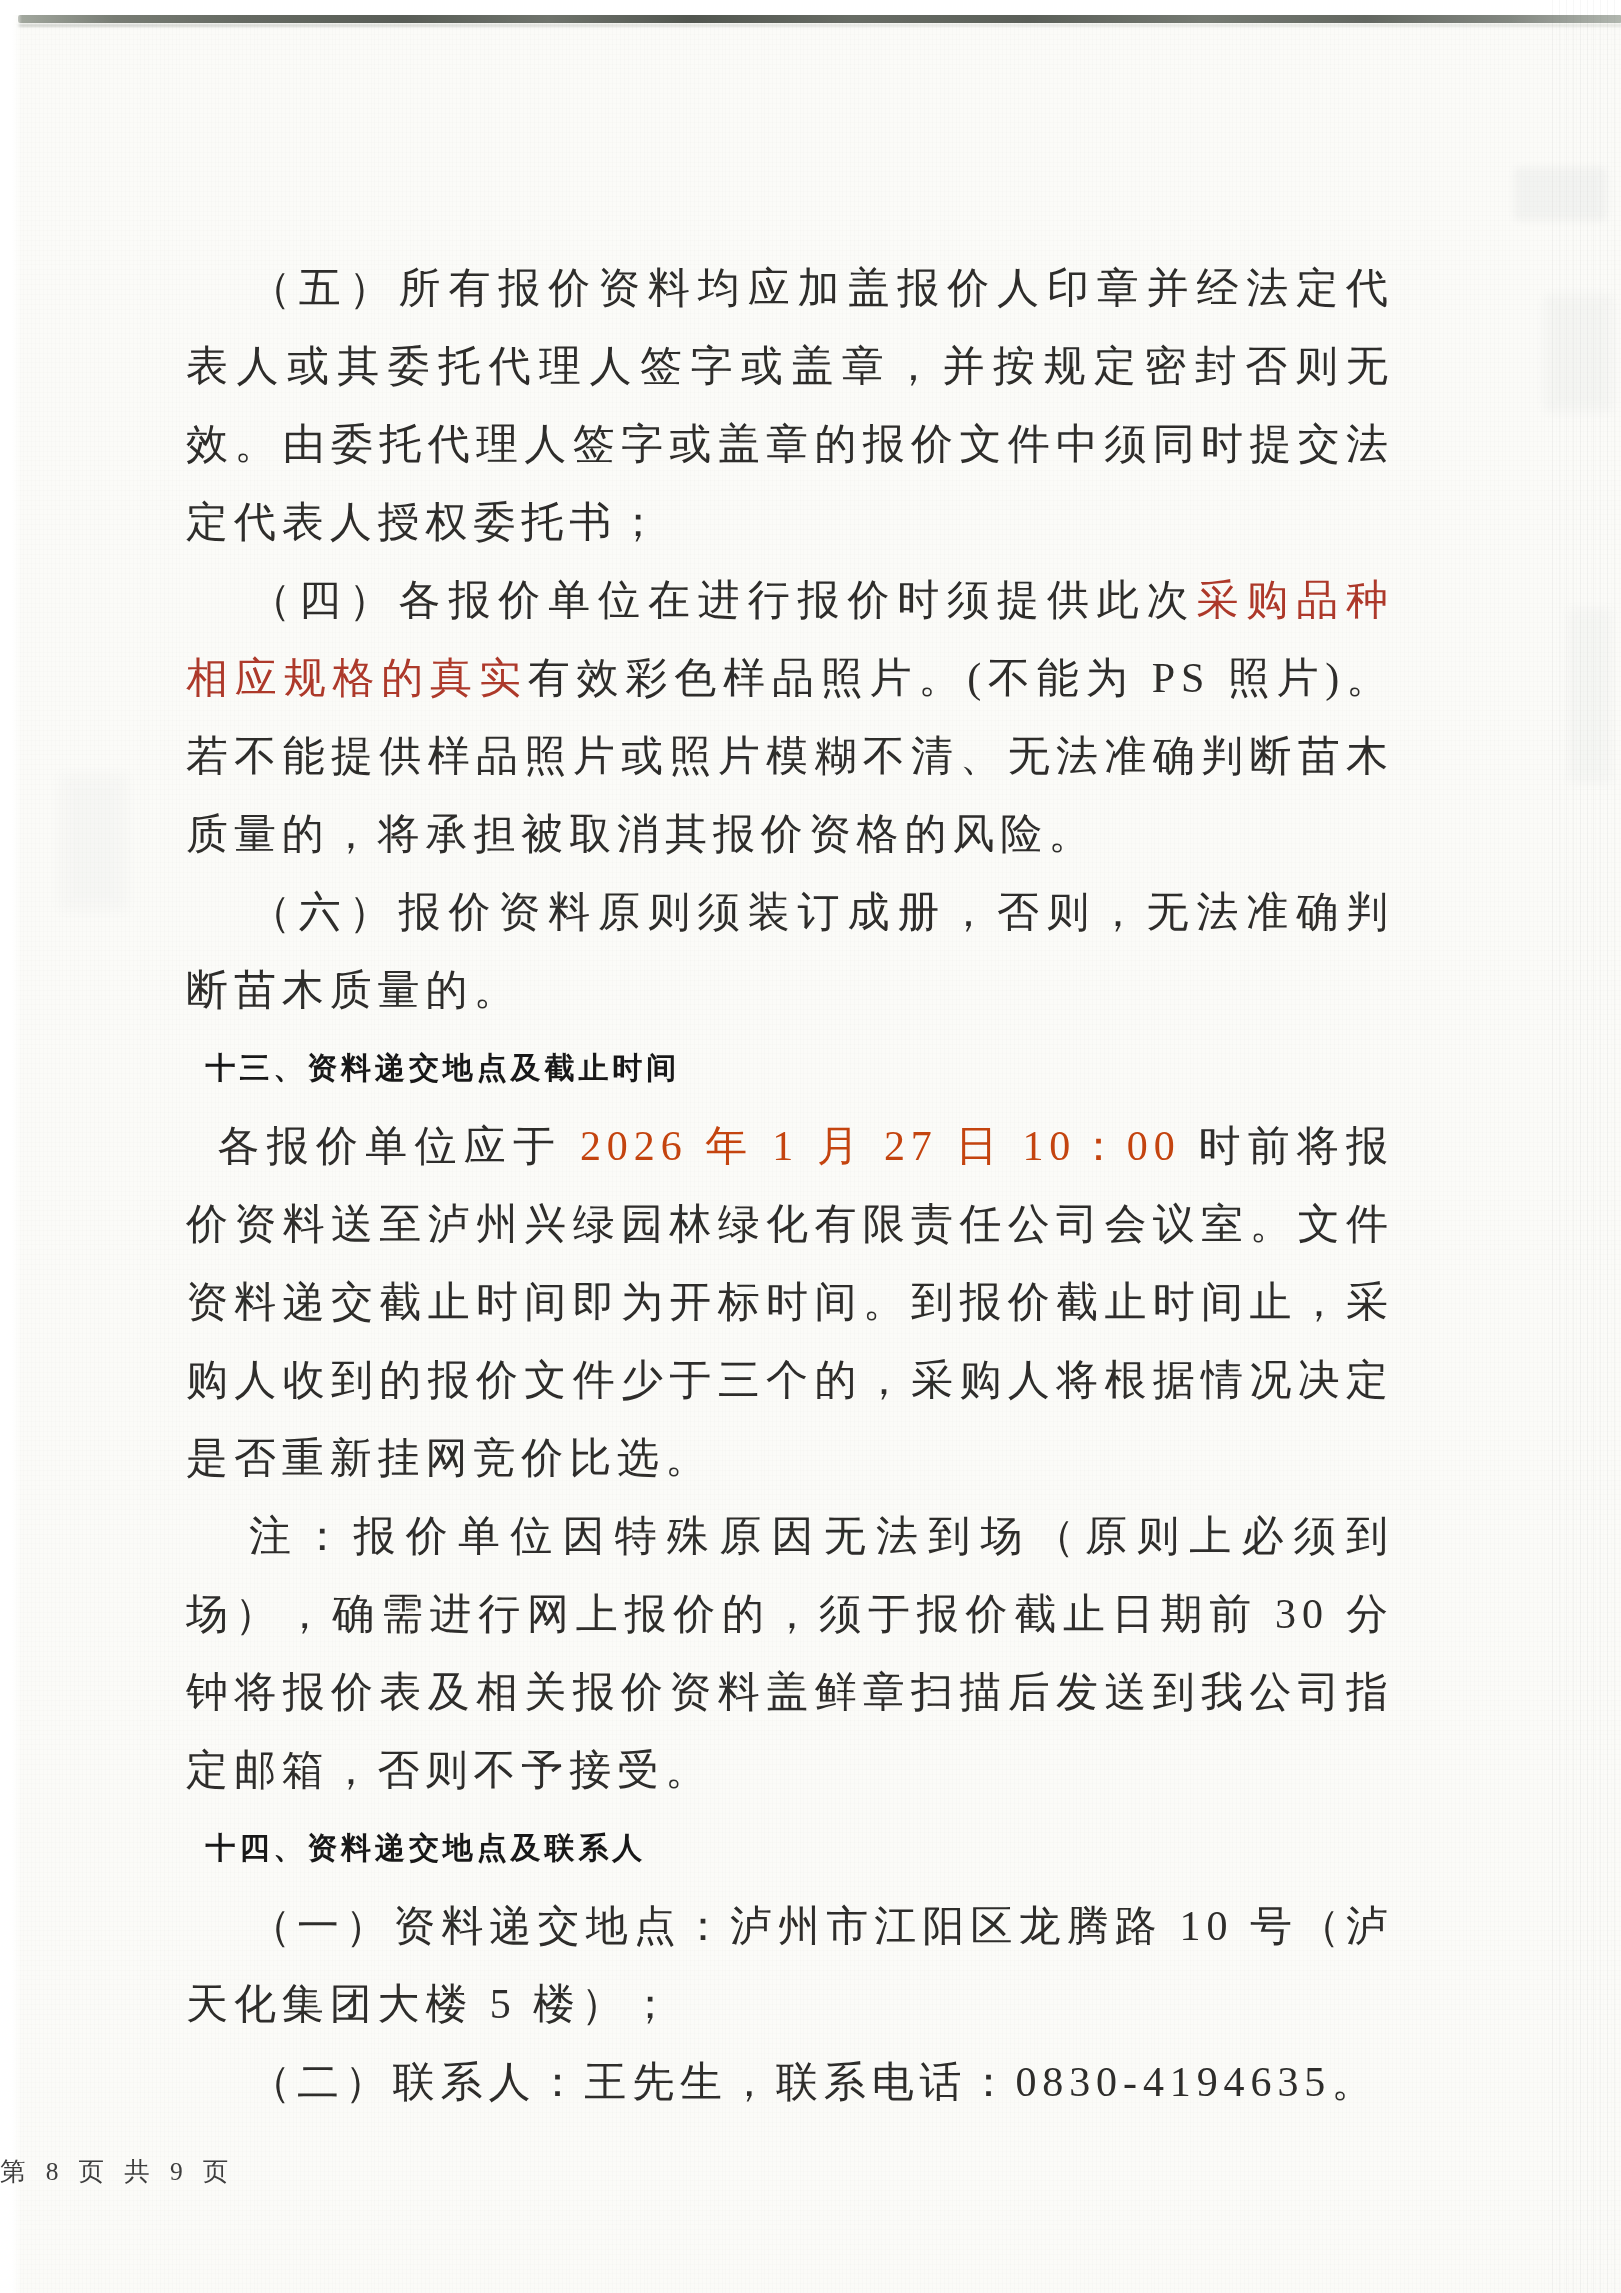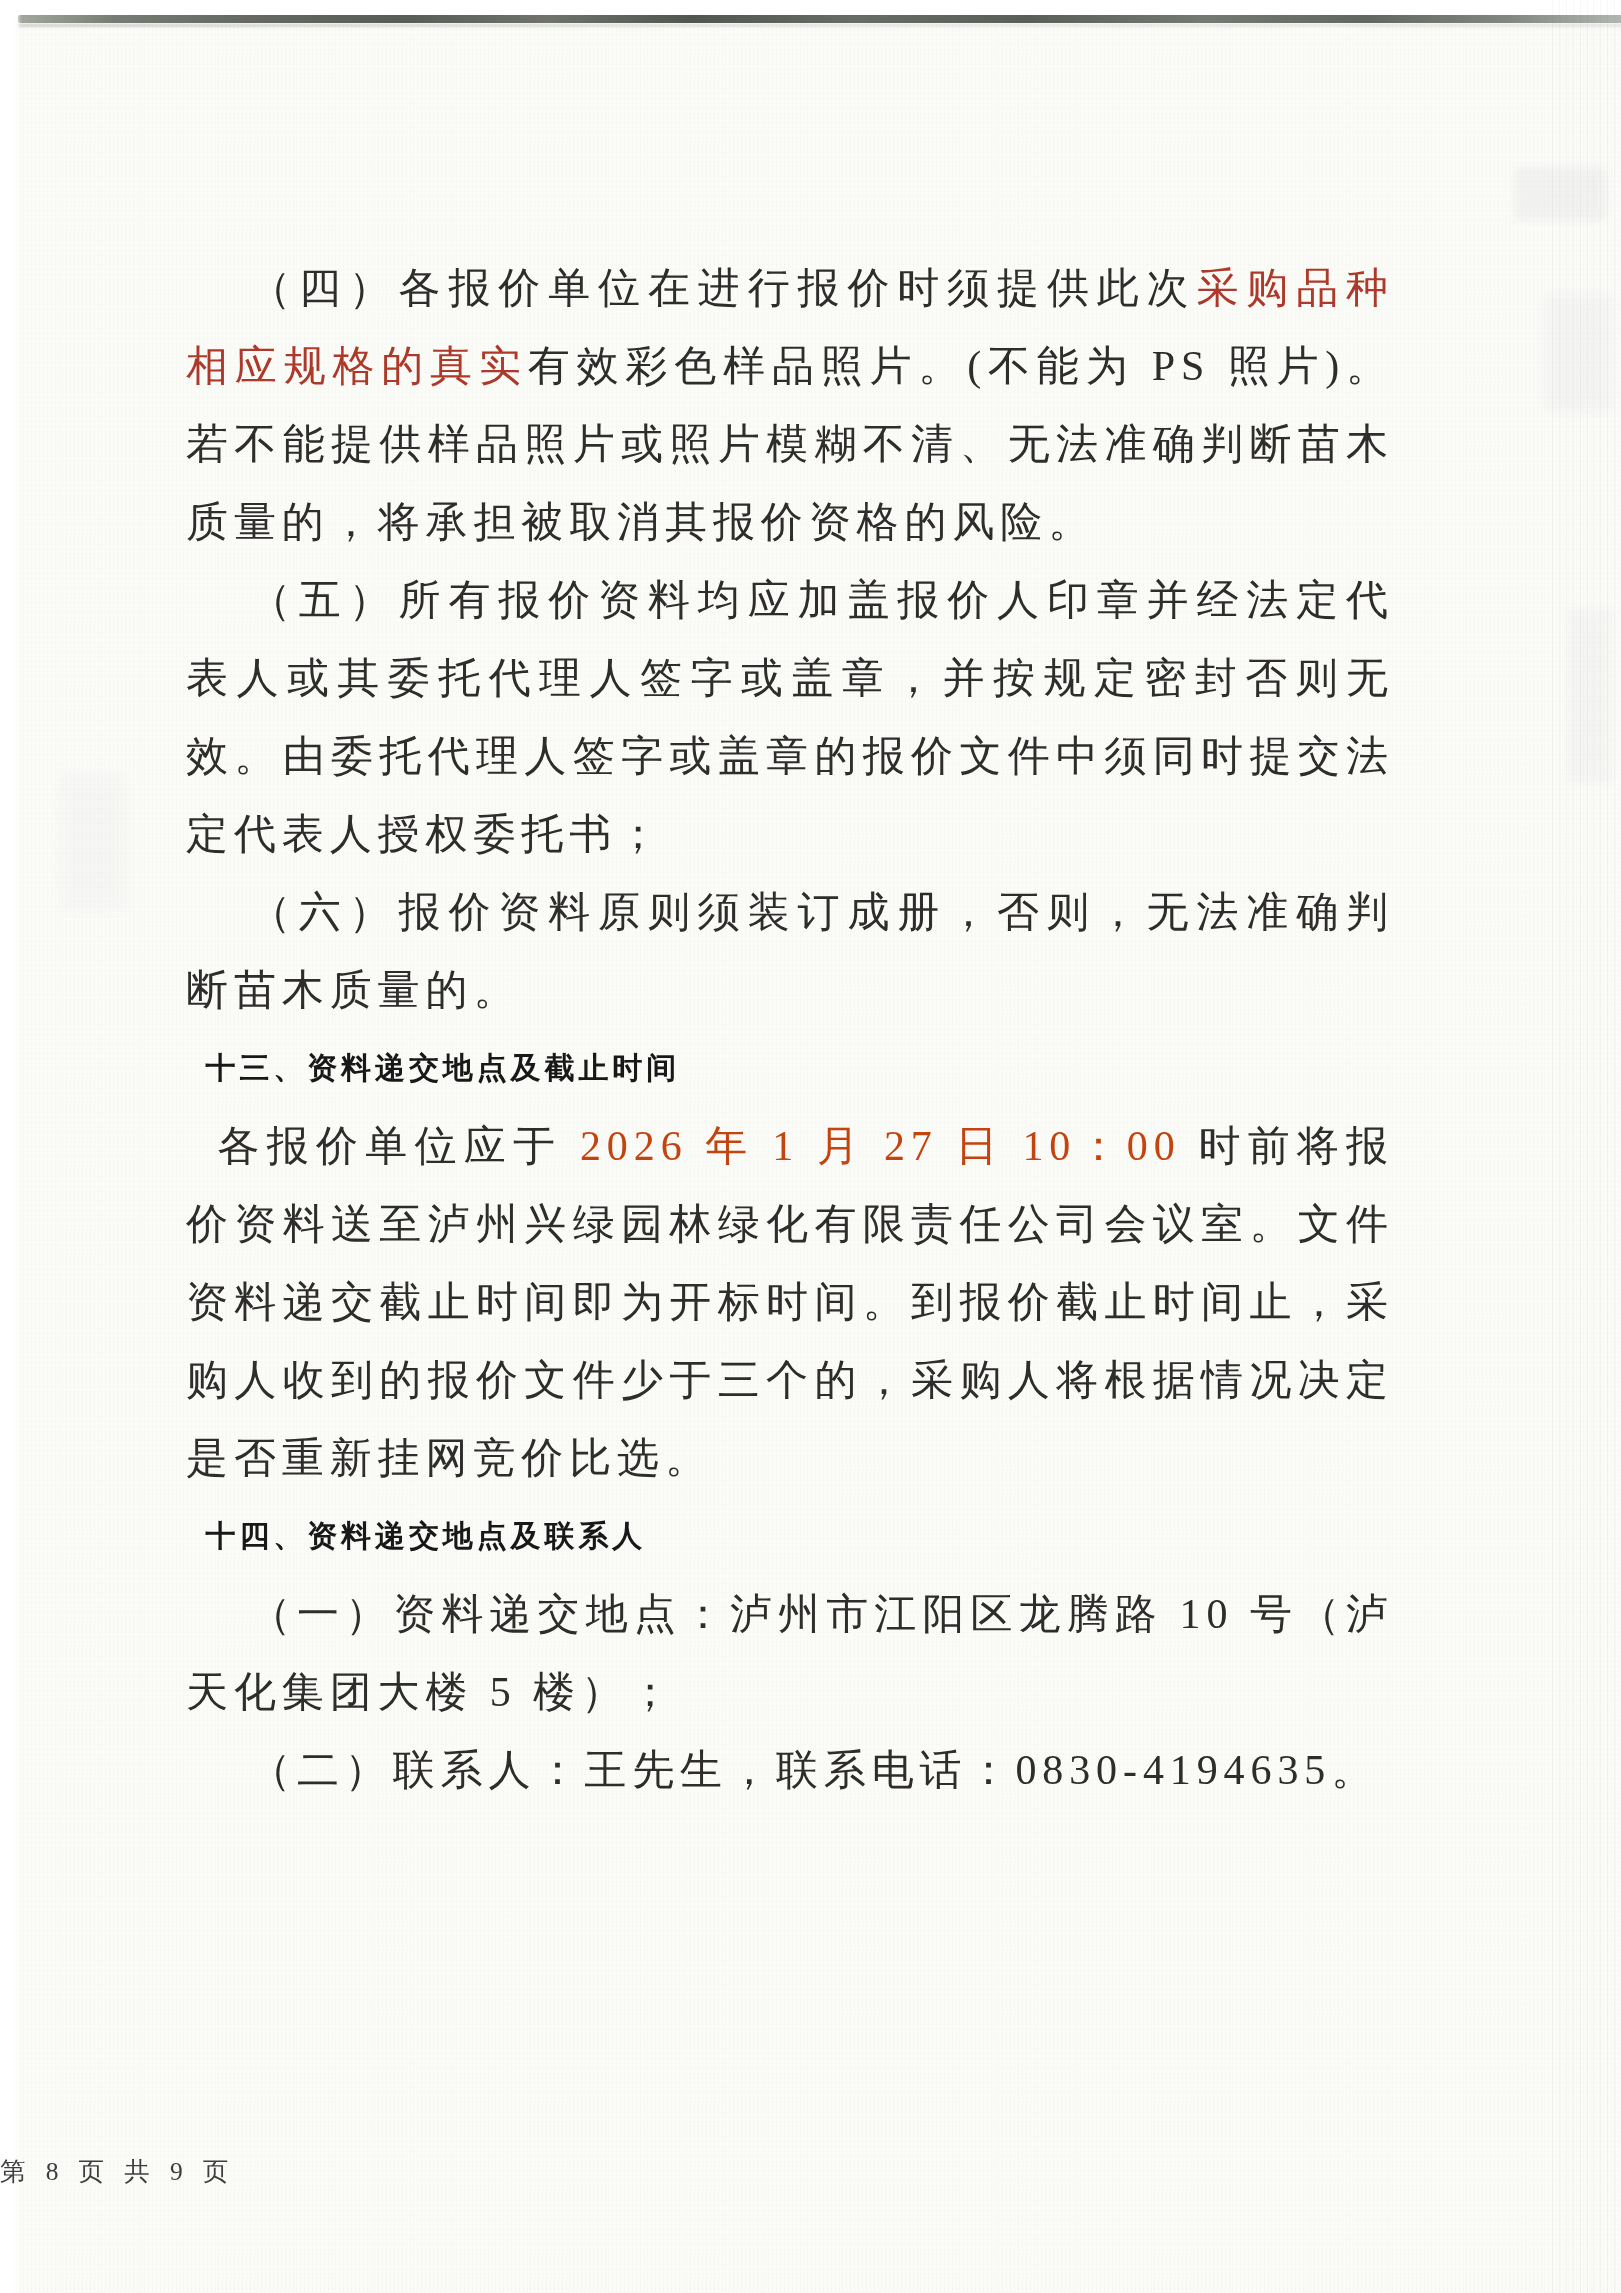--- a/index.html
+++ b/index.html
@@ -109,25 +109,26 @@
   <div class="edge-top"></div>
   <div class="scan-line"></div>
   <div class="scan-line-shadow"></div>
   <div class="edge-left"></div>
   <div class="smudge a"></div>
   <div class="smudge b"></div>
   <div class="smudge c"></div>
   <div class="smudge d"></div>
 
   <main class="content">
+      <p class="paragraph"><span>（五）所有报价资料均应加盖报价人印章并经法定代表人或其委托代理人签字或盖章，并按规定密封否则无效。由委托代理人签字或盖章的报价文件中须同时提交法定代表人授权委托书；</span></p>
       <p class="paragraph"><span>（四）各报价单位在进行报价时须提供此次</span><span class="red">采购品种相应规格的真实</span><span>有效彩色样品照片。(不能为 PS 照片)。 若不能提供样品照片或照片模糊不清、无法准确判断苗木质量的，将承担被取消其报价资格的风险。</span></p>
-      <p class="paragraph"><span>（五）所有报价资料均应加盖报价人印章并经法定代表人或其委托代理人签字或盖章，并按规定密封否则无效。由委托代理人签字或盖章的报价文件中须同时提交法定代表人授权委托书；</span></p>
       <p class="paragraph"><span>（六）报价资料原则须装订成册，否则，无法准确判断苗木质量的。</span></p>
       <h2 class="heading"><span>十三、资料递交地点及截止时间</span></h2>
       <p class="paragraph tight-indent"><span>各报价单位应于 </span><span class="date">2026 年 1 月 27 日 10：00</span><span> 时前将报价资料送至泸州兴绿园林绿化有限责任公司会议室。文件资料递交截止时间即为开标时间。到报价截止时间止，采购人收到的报价文件少于三个的，采购人将根据情况决定是否重新挂网竞价比选。</span></p>
+      <p class="paragraph"><span>注：报价单位因特殊原因无法到场（原则上必须到场），确需进行网上报价的，须于报价截止日期前 30 分钟将报价表及相关报价资料盖鲜章扫描后发送到我公司指定邮箱，否则不予接受。</span></p>
       <h2 class="heading"><span>十四、资料递交地点及联系人</span></h2>
       <p class="paragraph"><span>（一）资料递交地点：泸州市江阳区龙腾路 10 号（泸天化集团大楼 5 楼）；</span></p>
       <p class="paragraph"><span>（二）联系人：王先生，联系电话：0830-4194635。</span></p>
     </main>
 
   <div class="footer">
     <span>第 8 页 共 9 页</span>
   </div>
 </div>
 

